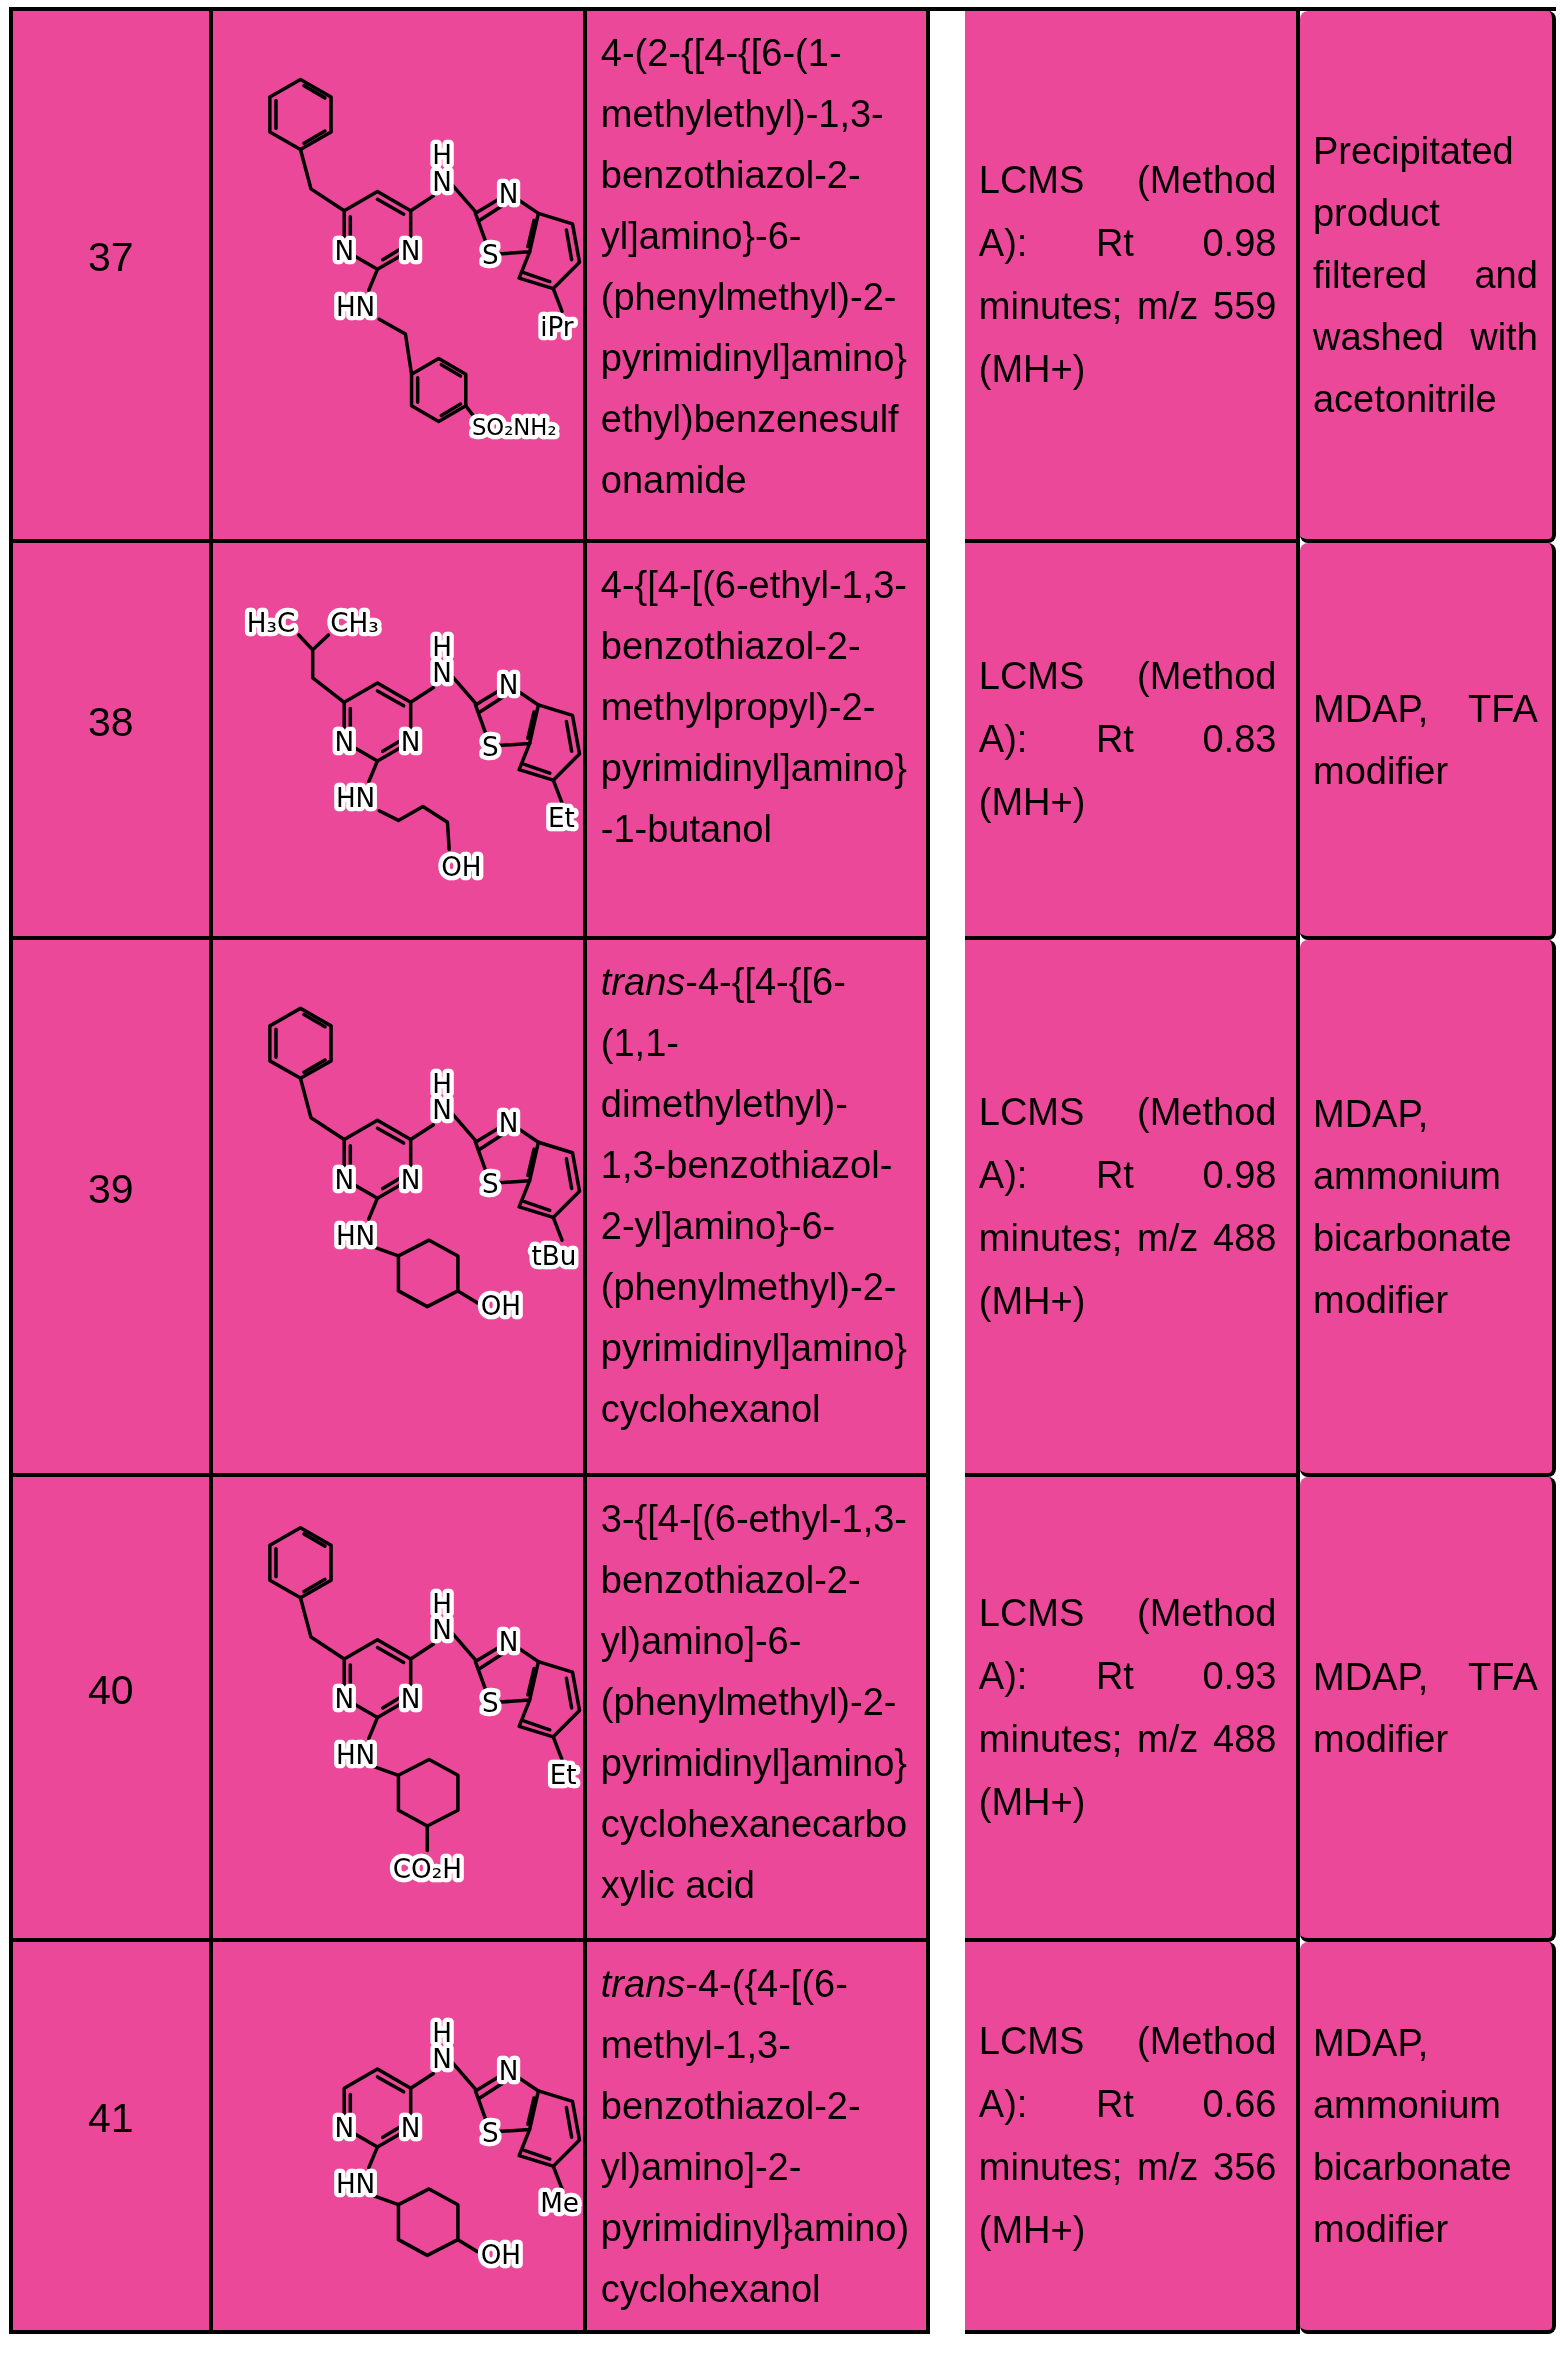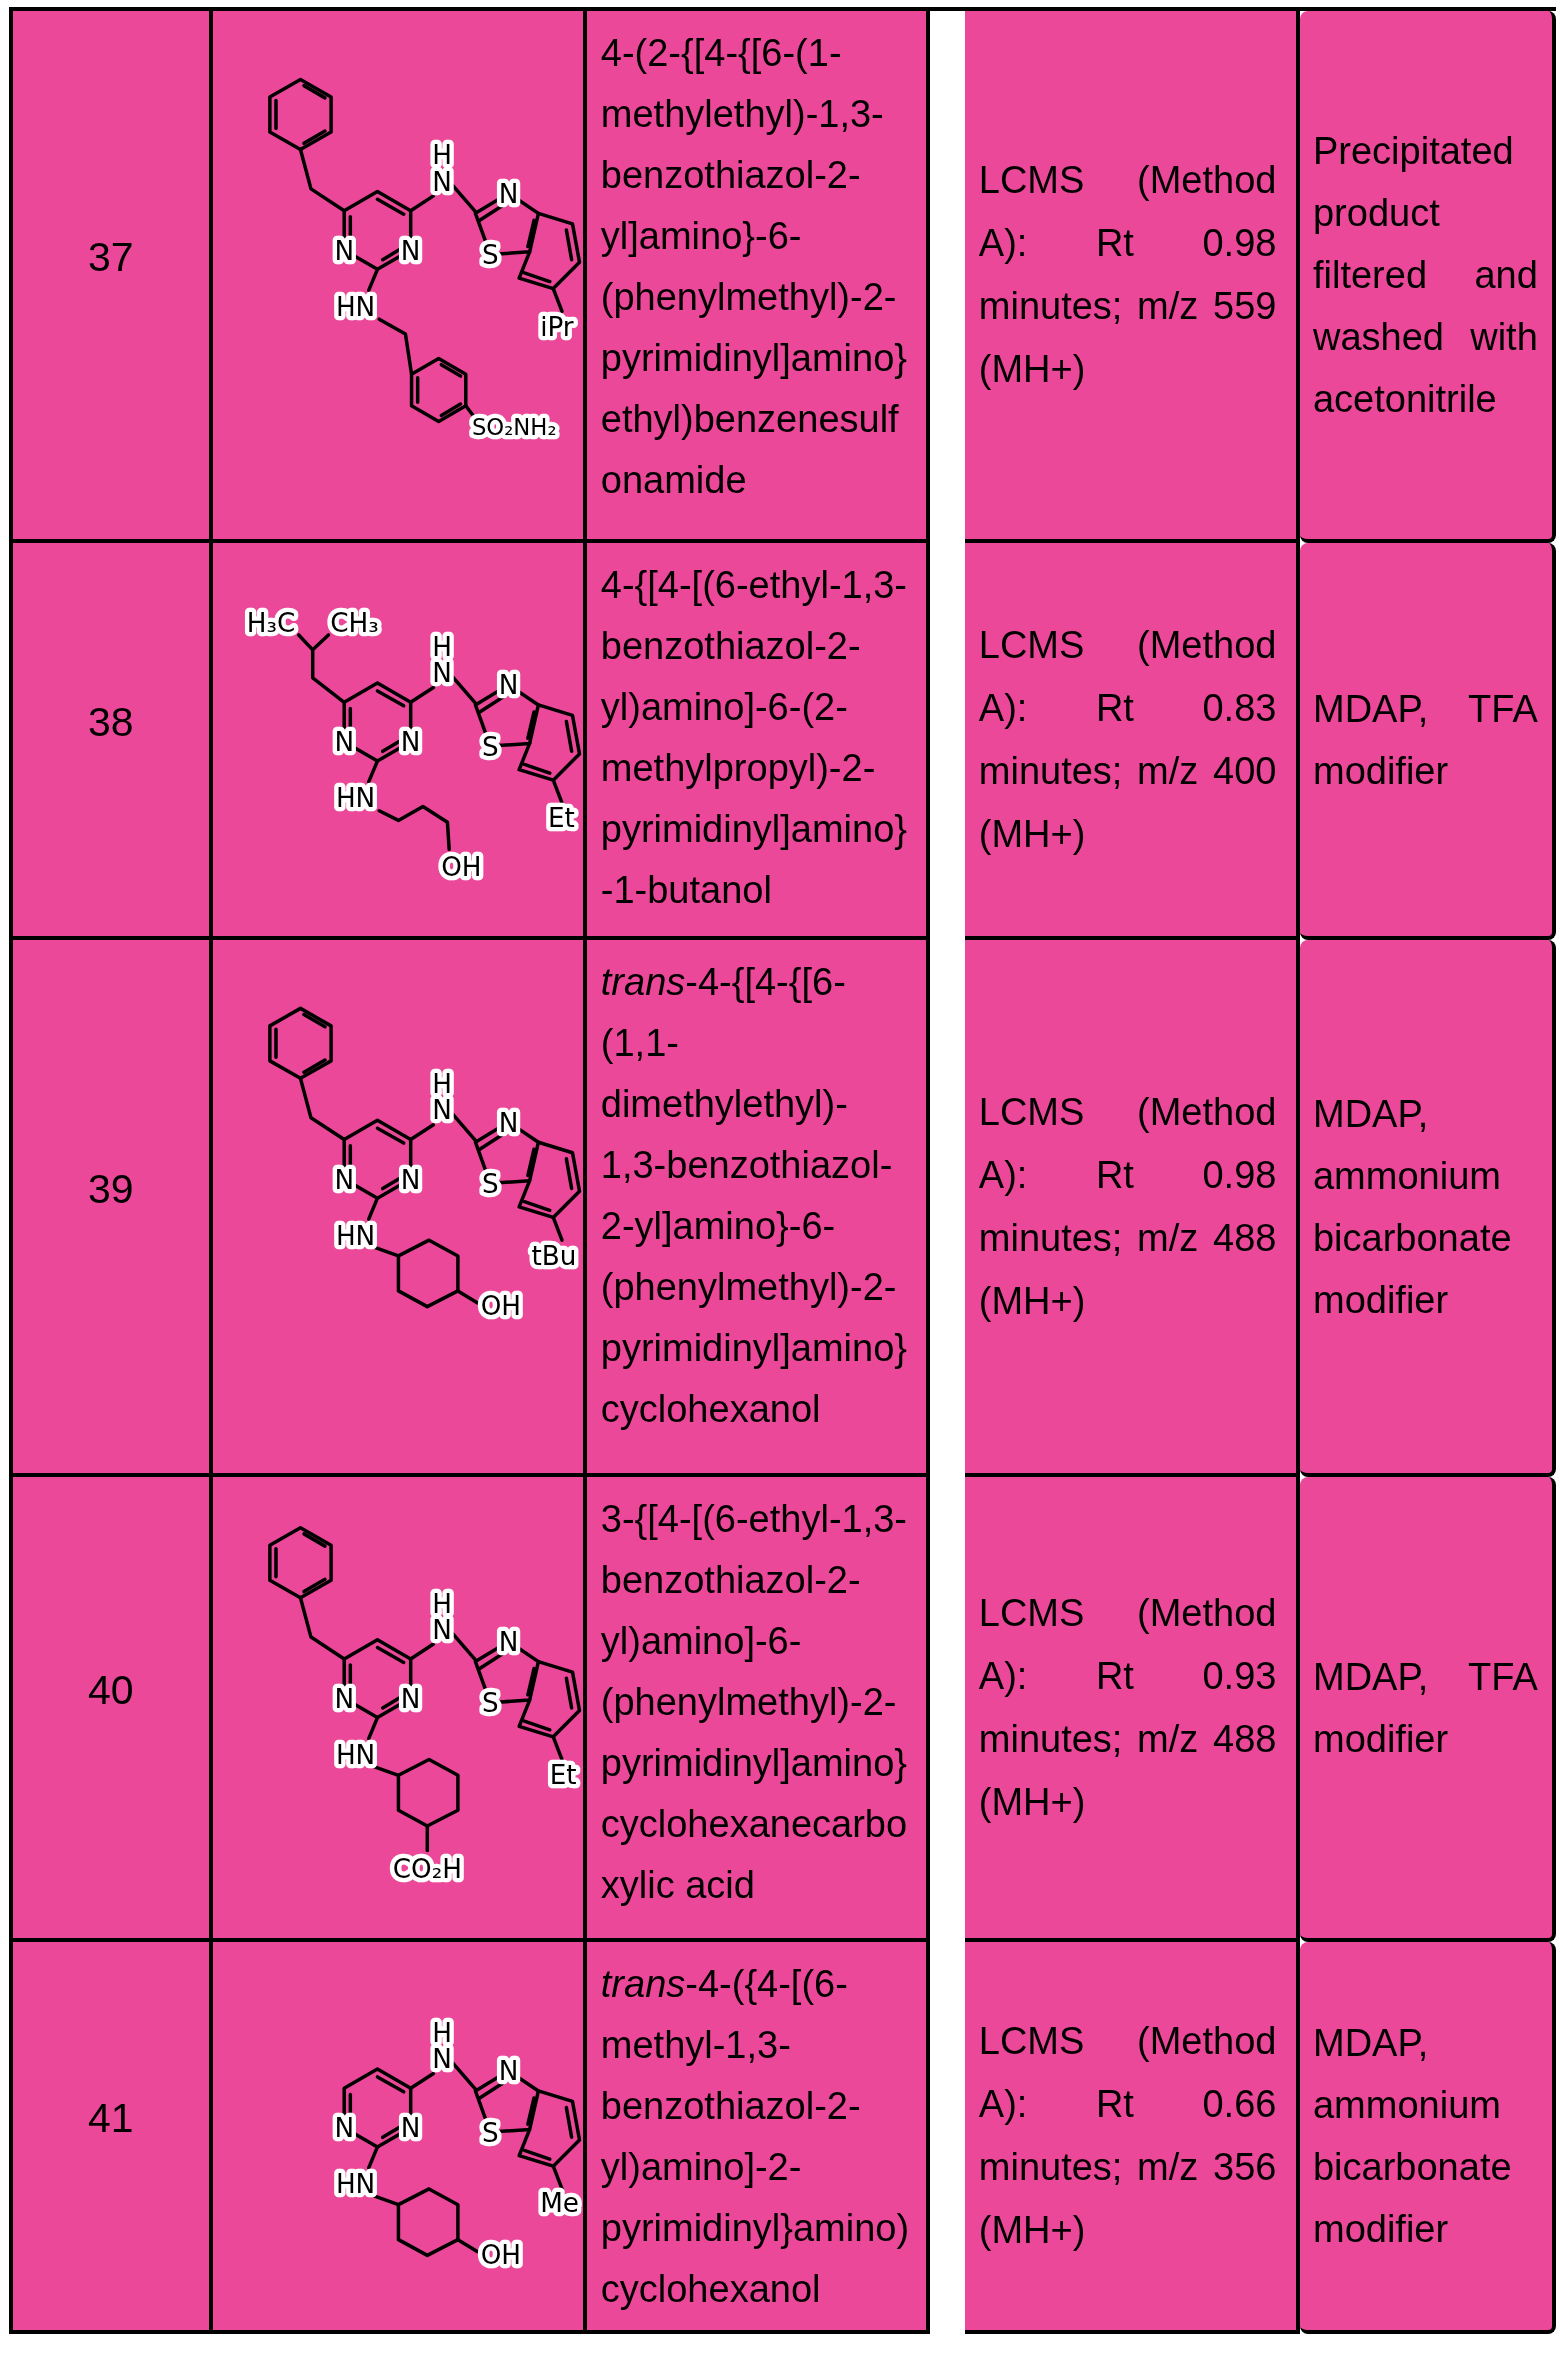--- a/index.html
+++ b/index.html
@@ -117,29 +117,27 @@
         <text x="338" y="171">N</text>
         <text x="317" y="241">S</text>
         <text x="163" y="300">HN</text>
         <text x="383" y="323" class="lbl">Et</text>
         <text x="284" y="378">OH</text>
       </svg>
     </div>
     <div class="cell name-cell">
         <div class="tline">4-{[4-[(6-ethyl-1,3-</div>
         <div class="tline">benzothiazol-2-</div>
-        <div class="tline">yl)amino]-6-(2-</div>
         <div class="tline">methylpropyl)-2-</div>
         <div class="tline">pyrimidinyl]amino}</div>
         <div class="tline">-1-butanol</div>
       </div>
     <div class="cell lcms-cell">
         <div class="tline jline">LCMS (Method</div>
         <div class="tline jline">A): Rt 0.83</div>
-        <div class="tline jline">minutes; m/z 400</div>
         <div class="tline">(MH+)</div>
       </div>
     <div class="cell notes-cell">
         <div class="tline jline">MDAP, TFA</div>
         <div class="tline">modifier</div>
       </div>
 
     <div class="cell num-cell">
       <span>39</span>
     </div>

